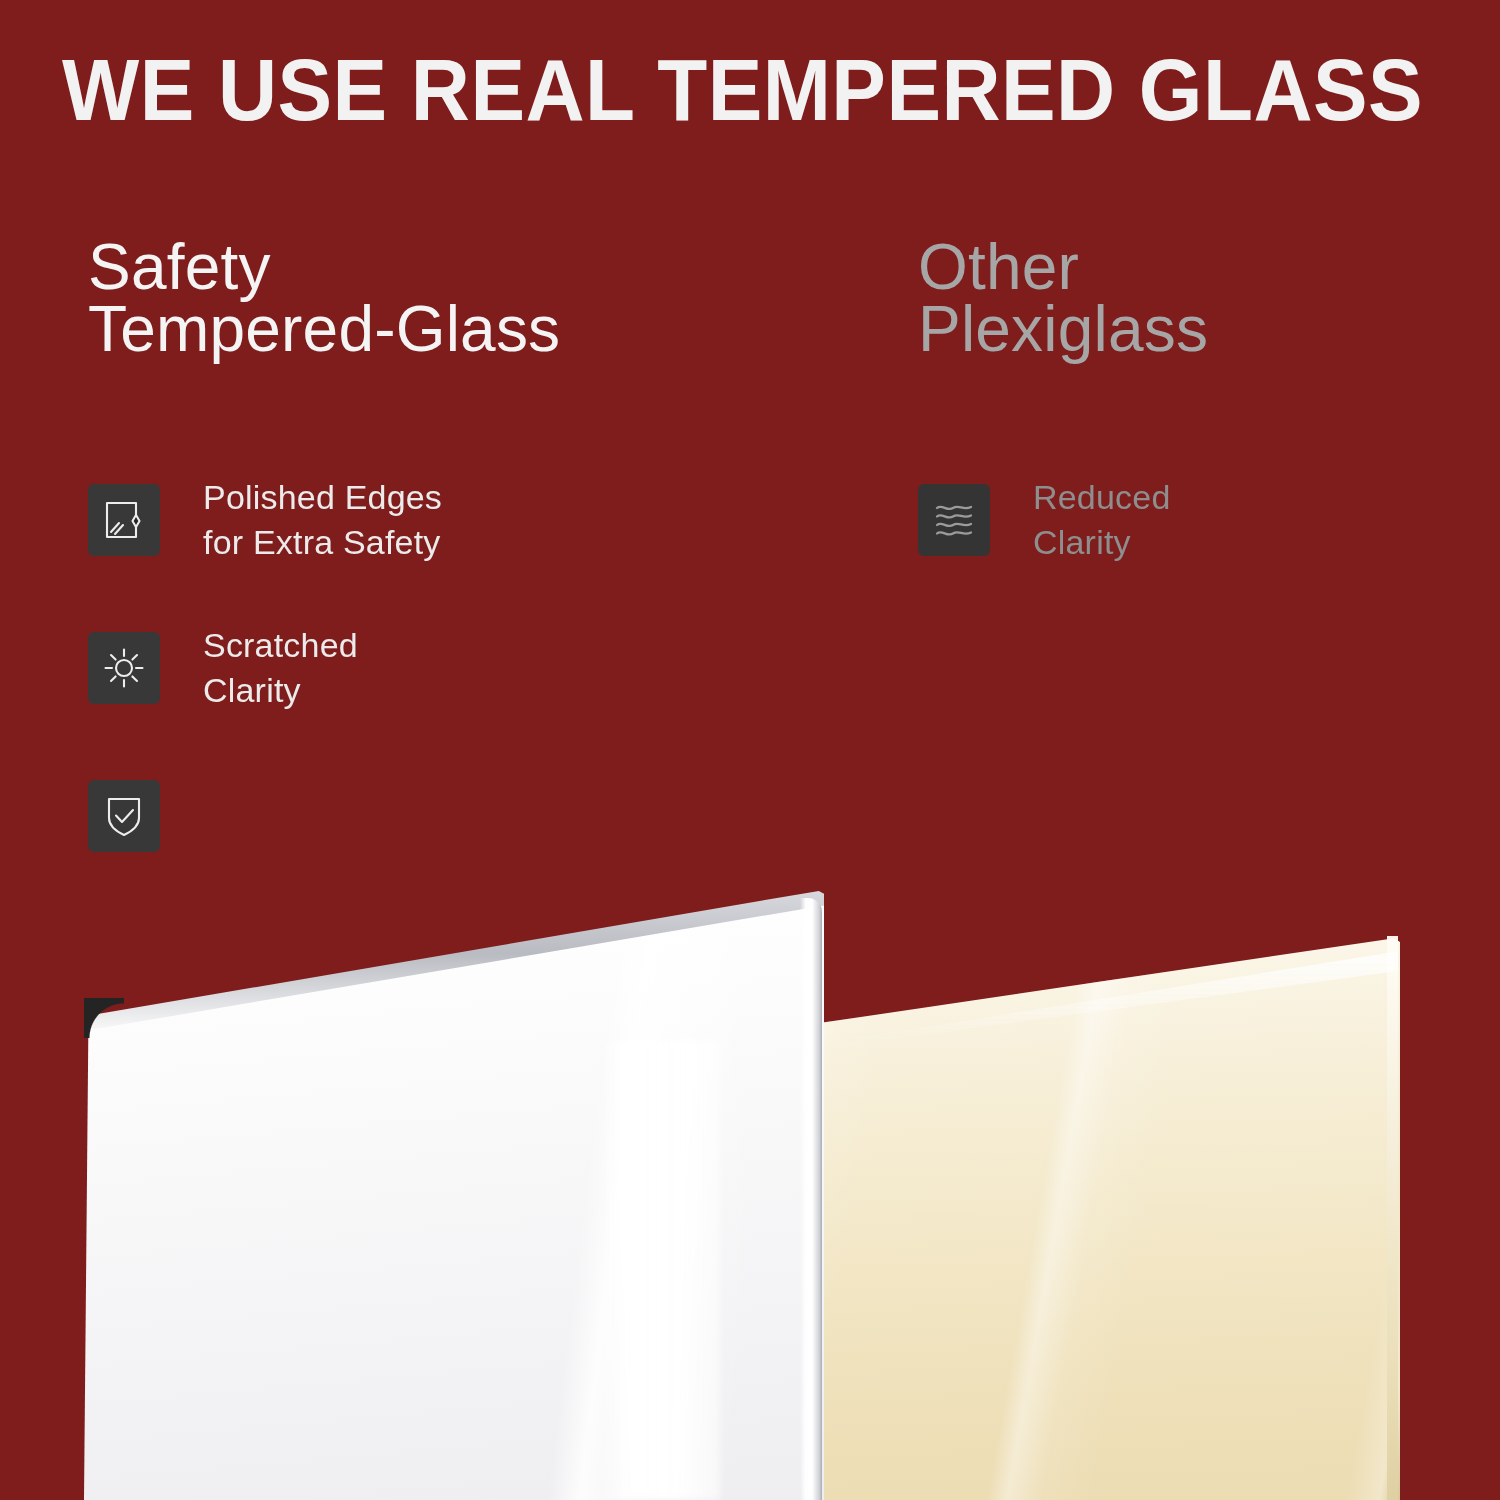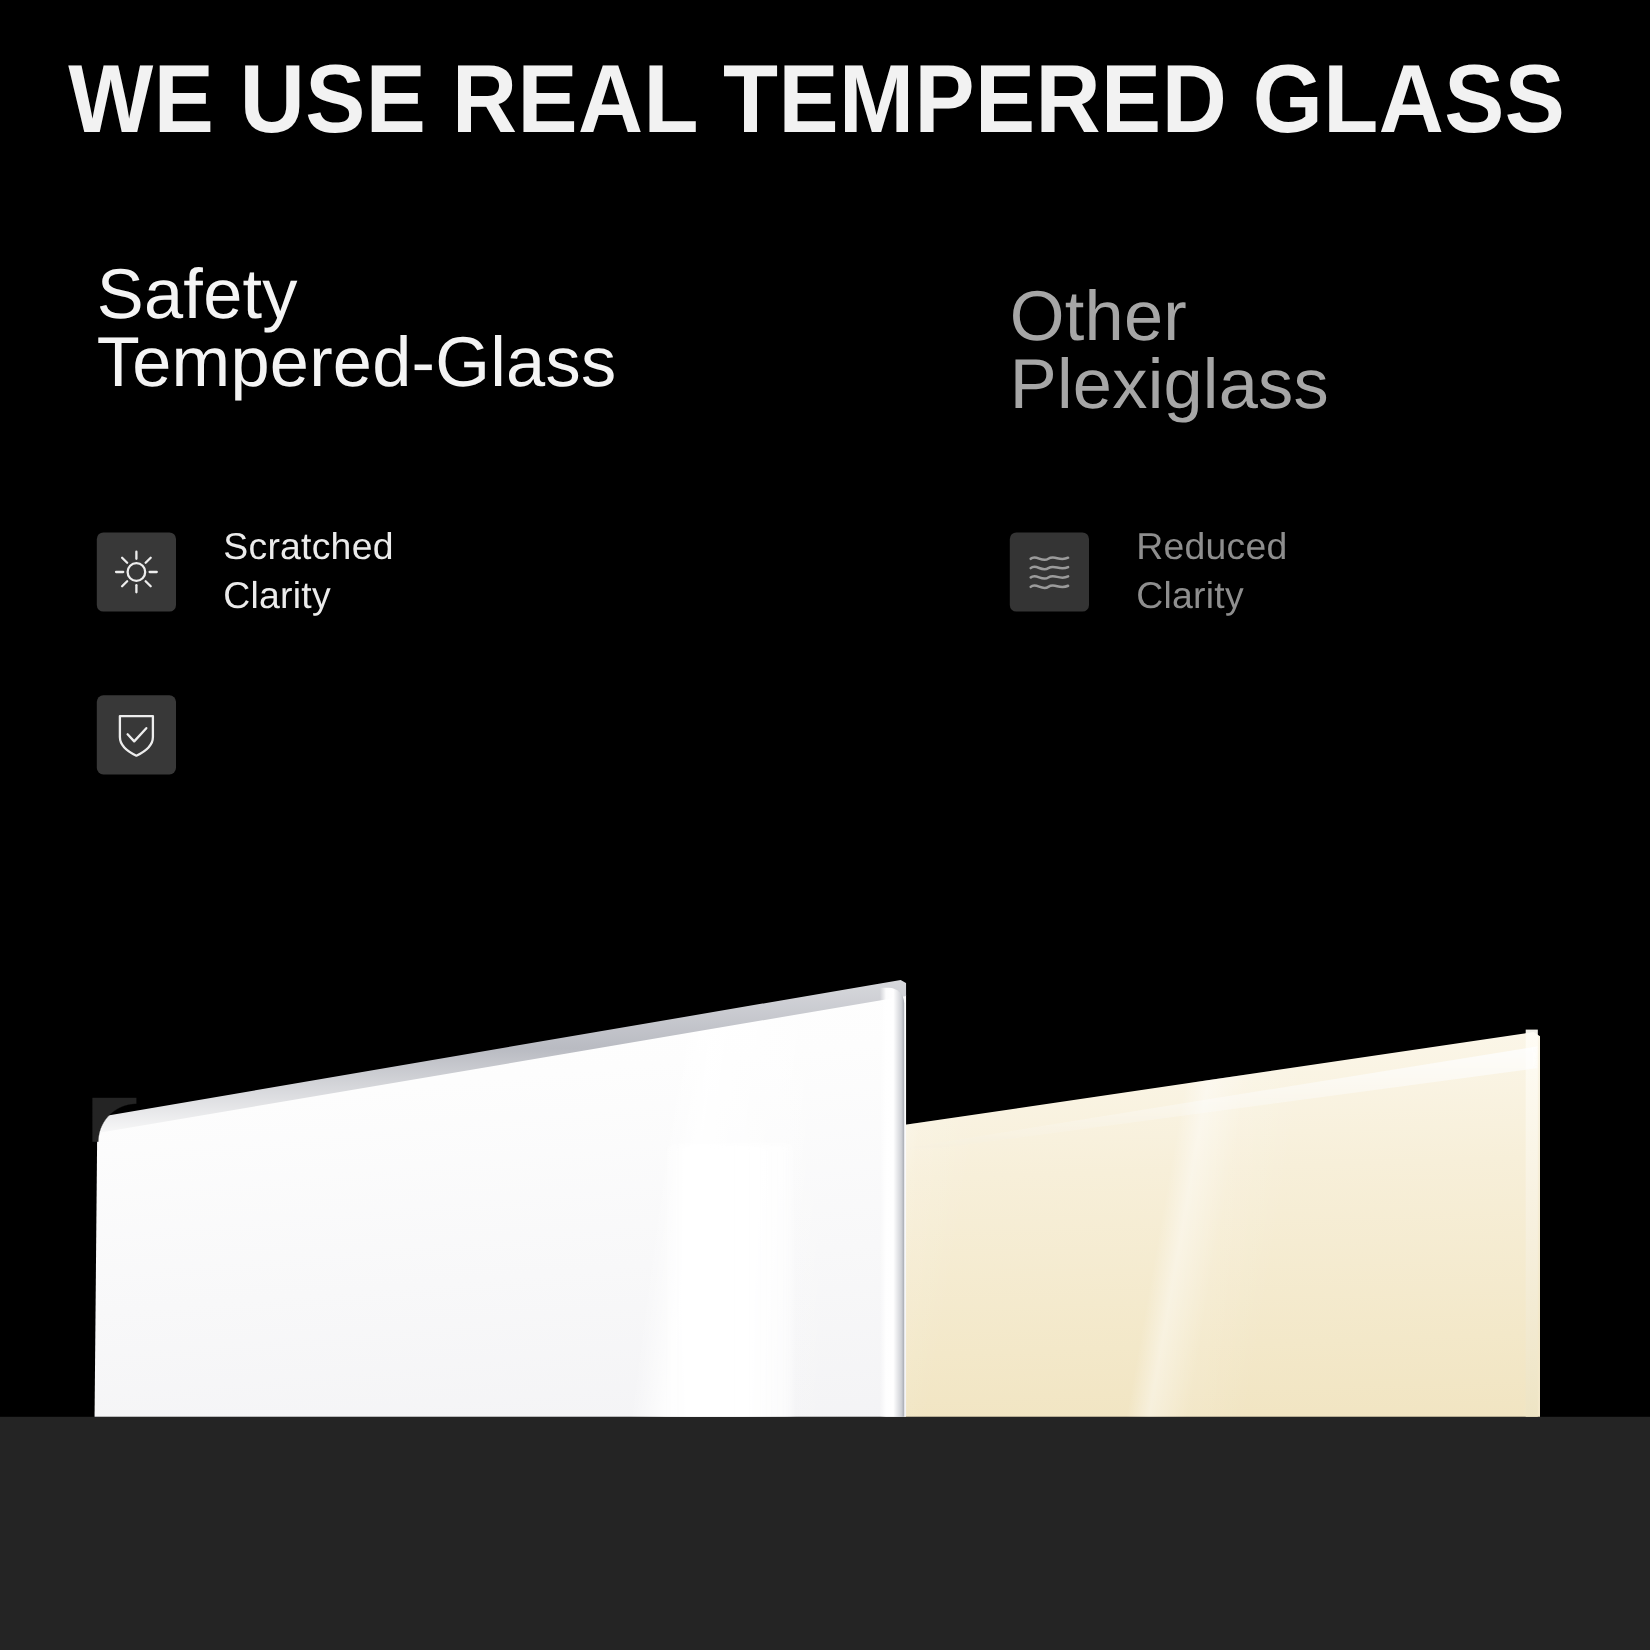--- a/index.html
+++ b/index.html
@@ -9,22 +9,22 @@
   body {
     width: 1500px;
     height: 1500px;
     background: #242424;
     font-family: "Liberation Sans", sans-serif;
     overflow: hidden;
   }
   .canvas {
     position: relative;
     width: 1500px;
-    height: 1288px;
-    background: #000000;
+    height: 1500px;
+    background: #7f1d1d;
     overflow: hidden;
   }
 
   
   .title {
     position: absolute;
     left: 62px;
     top: 42px;
     width: 1390px;
     font-family: "Liberation Sans Narrow", "Liberation Sans", sans-serif;
@@ -48,21 +48,21 @@
 
   .col-heading {
     font-size: 64px;
     line-height: 62px;
     font-weight: 400;
     letter-spacing: 0.2px;
     margin: 0;
     white-space: pre-line;
   }
   .col-left .col-heading  { color: #f4f4f4; }
-  .col-right .col-heading { color: #a6a6a6; margin-top: 20px; }
+  .col-right .col-heading { color: #a6a6a6; }
 
   
   .features {
     position: absolute;
     top: 230px;
     left: 0;
     width: 100%;
   }
   .feature-row {
     display: flex;
@@ -231,20 +231,32 @@
 <div class="canvas">
 
   <div class="title">WE USE REAL TEMPERED GLASS</div>
 
   <div class="col col-left">
     <h2 class="col-heading">Safety
 Tempered-Glass</h2>
 
     <div class="features">
 
+      <div class="feature-row">
+        <div class="icon-tile">
+          <svg width="44" height="44" viewBox="0 0 44 44" fill="none" stroke="#ededed" stroke-width="2.1" stroke-linecap="round" stroke-linejoin="round">
+            <path d="M5 5 H34 V39 H5 Z"></path>
+            <path d="M9 34 L17 25"></path>
+            <path d="M13 36 L21 27"></path>
+            <path d="M34 17 L37.5 23 L34 29 L30.5 23 Z" fill="#242424"></path>
+          </svg>
+        </div>
+        <div class="feature-label">Polished Edges
+for Extra Safety</div>
+      </div>
 
       <div class="feature-row">
         <div class="icon-tile">
           <svg width="44" height="44" viewBox="0 0 44 44" fill="none" stroke="#ededed" stroke-width="2.1" stroke-linecap="round">
             <circle cx="22" cy="22" r="8"></circle>
             <path d="M22 3.5 V10"></path>
             <path d="M22 34 V40.5"></path>
             <path d="M3.5 22 H10"></path>
             <path d="M34 22 H40.5"></path>
             <path d="M9 9 L13.6 13.6"></path>

